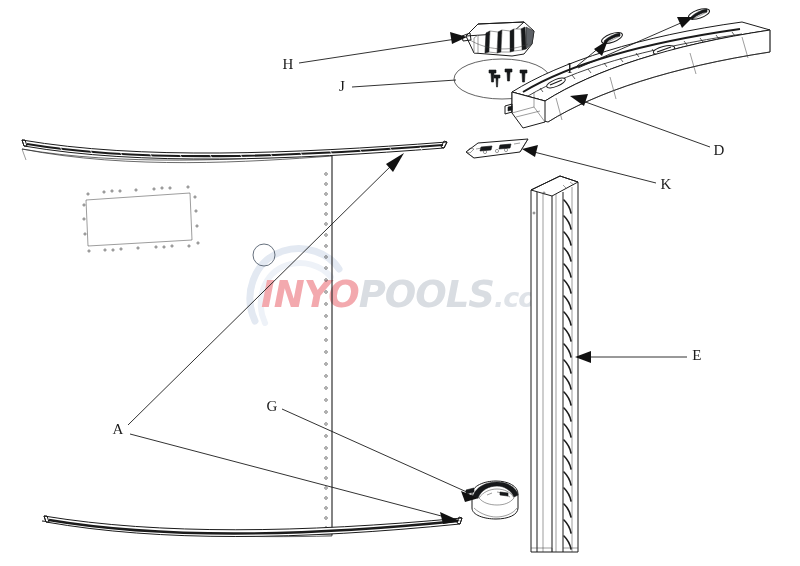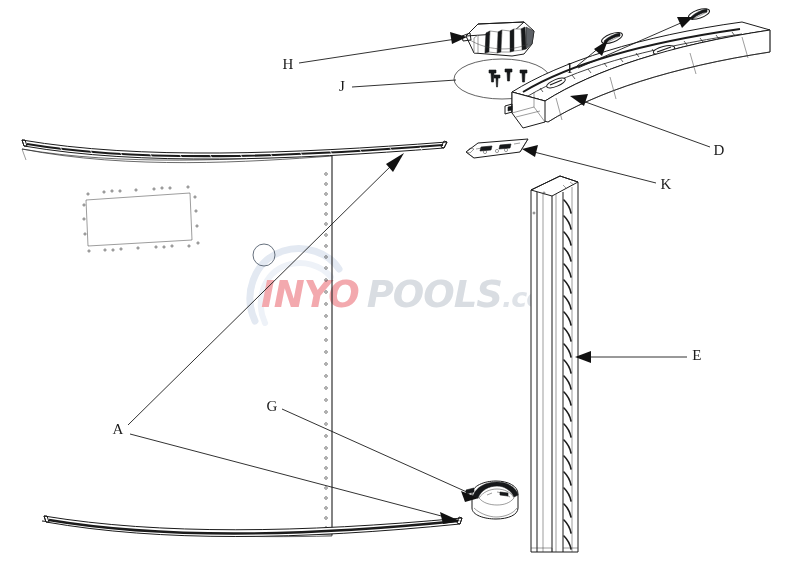--- a/index.html
+++ b/index.html
@@ -90,21 +90,21 @@
     left: 18px;
     top: 30px;
     font-family: "DejaVu Sans", "Liberation Sans", sans-serif;
     font-size: 37px;
     font-weight: 700;
     font-style: italic;
     letter-spacing: -1px;
     white-space: nowrap;
   }
   #wm-text .wm-inyo { color: #f3a9ae; }
-  #wm-text .wm-pools { color: #d9dde2; margin-left: 8px; }
+  #wm-text .wm-pools { color: #d9dde2; }
   #wm-text .wm-dotcom { color: #dfe3e8; font-size: 27px; }
   #wm-swirl {
     position: absolute;
     left: 0px;
     top: 0px;
     width: 120px;
     height: 90px;
   }
 </style>
 </head>

